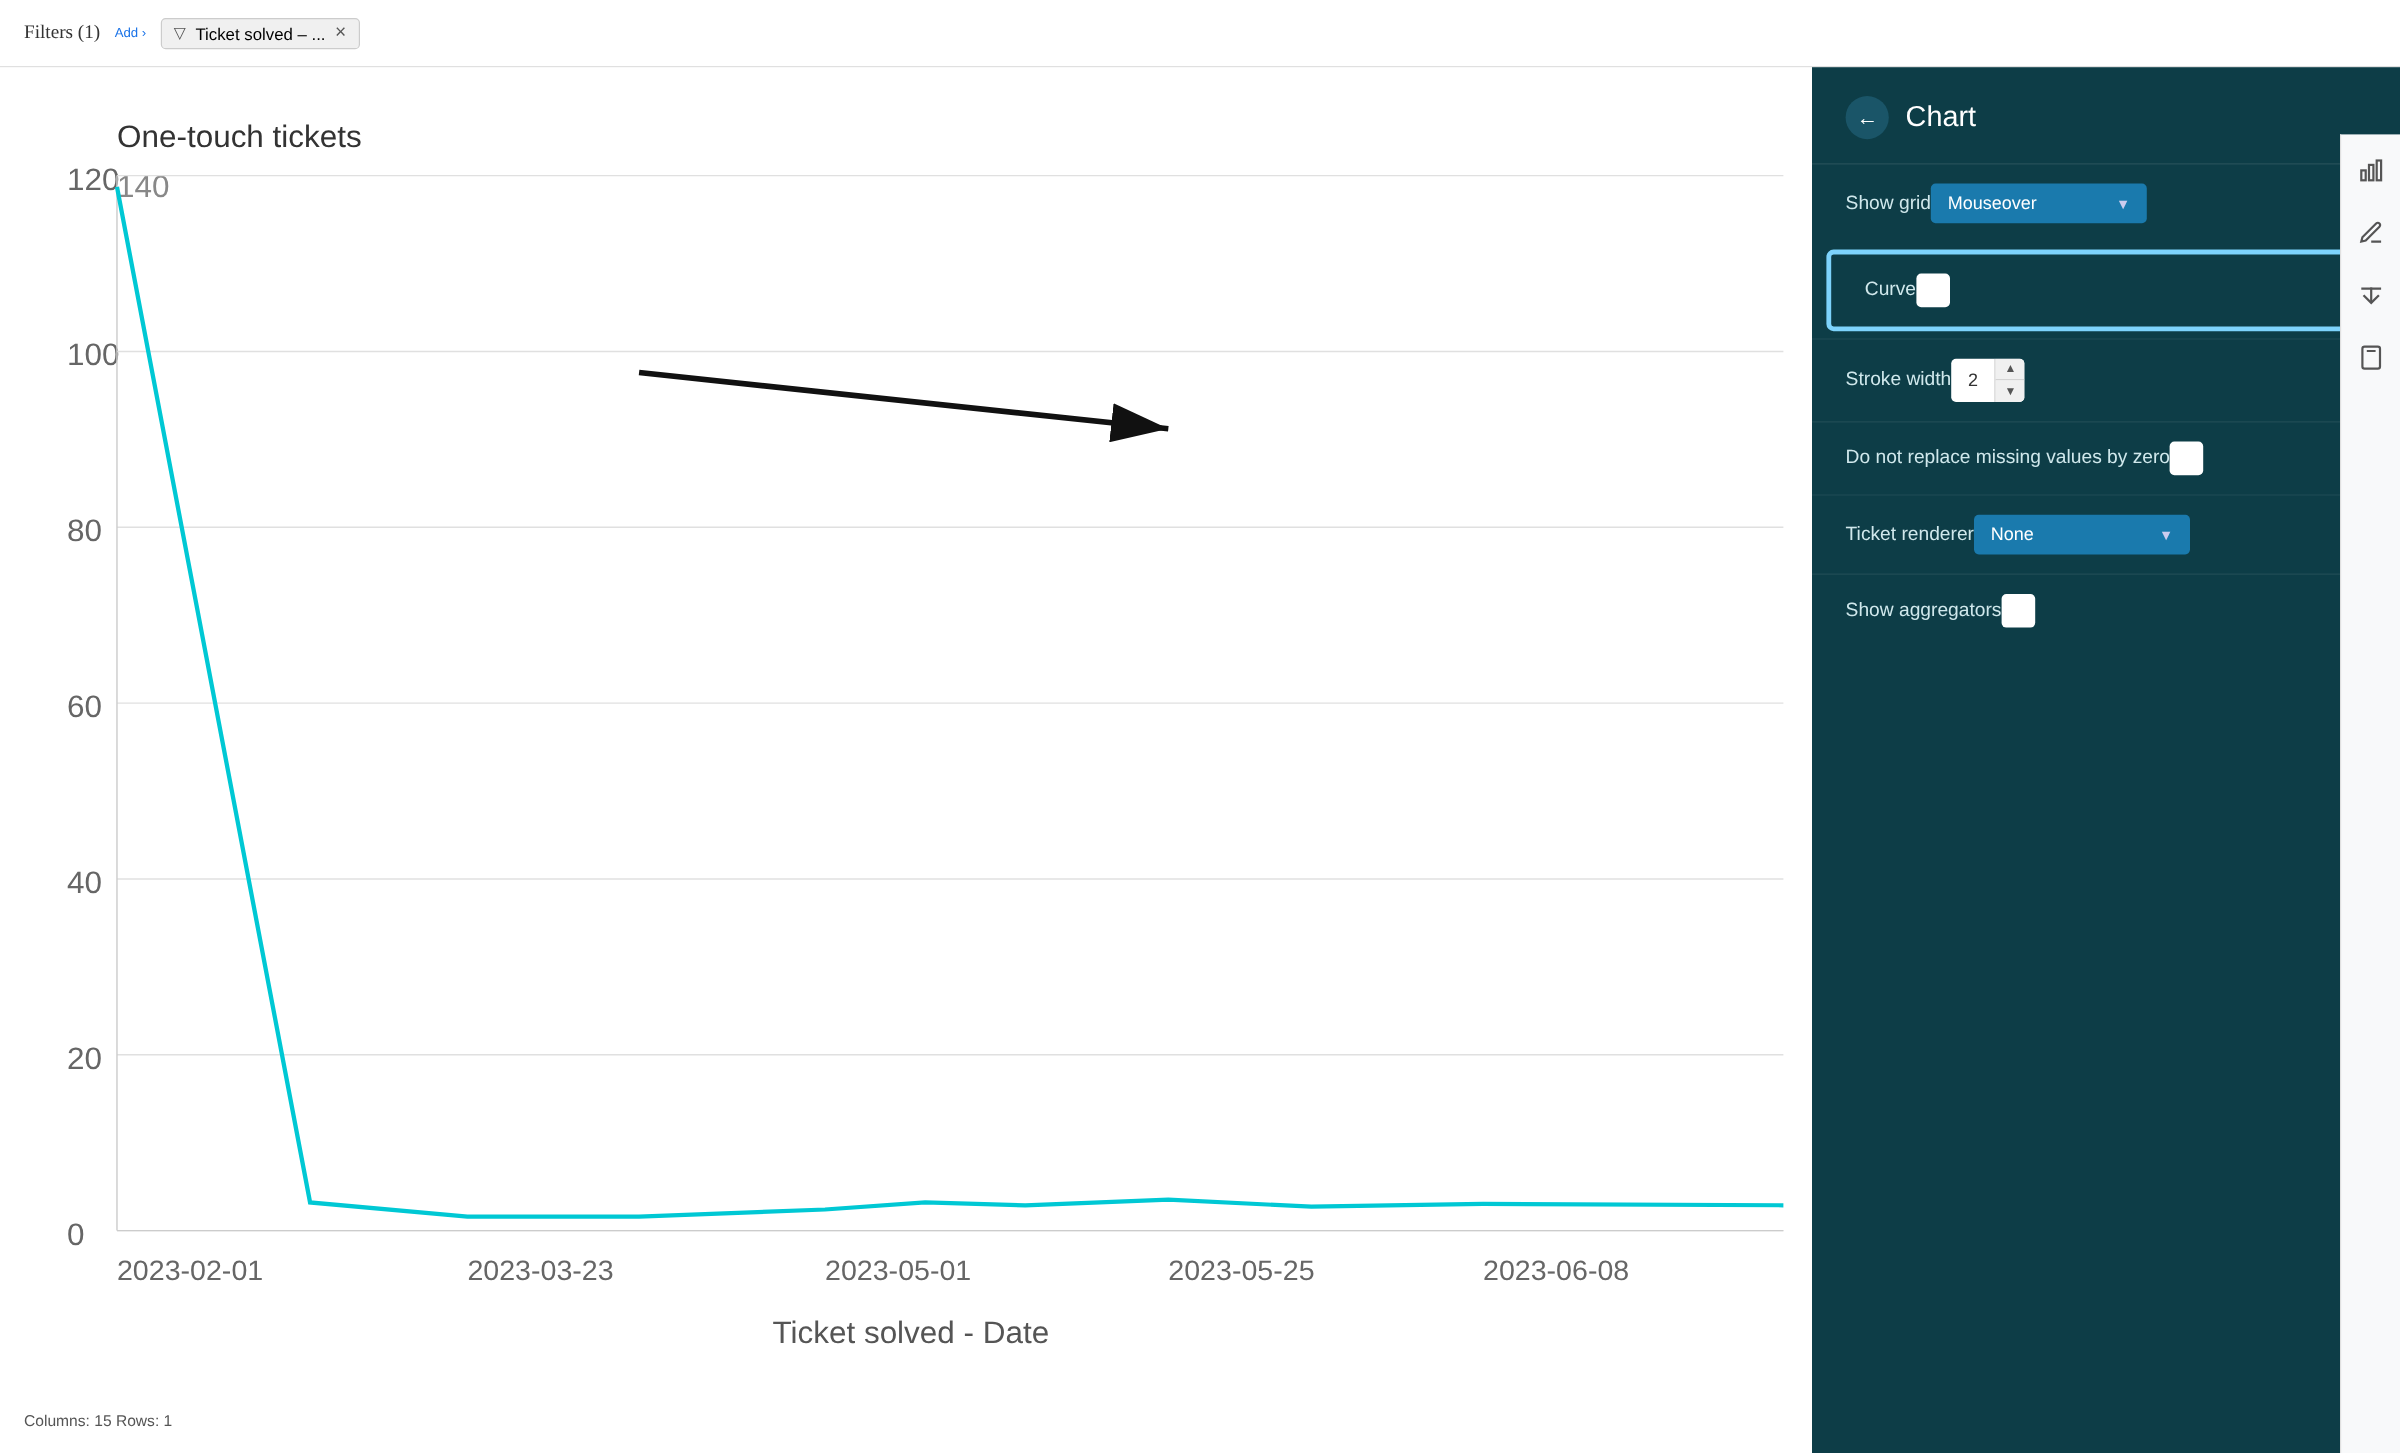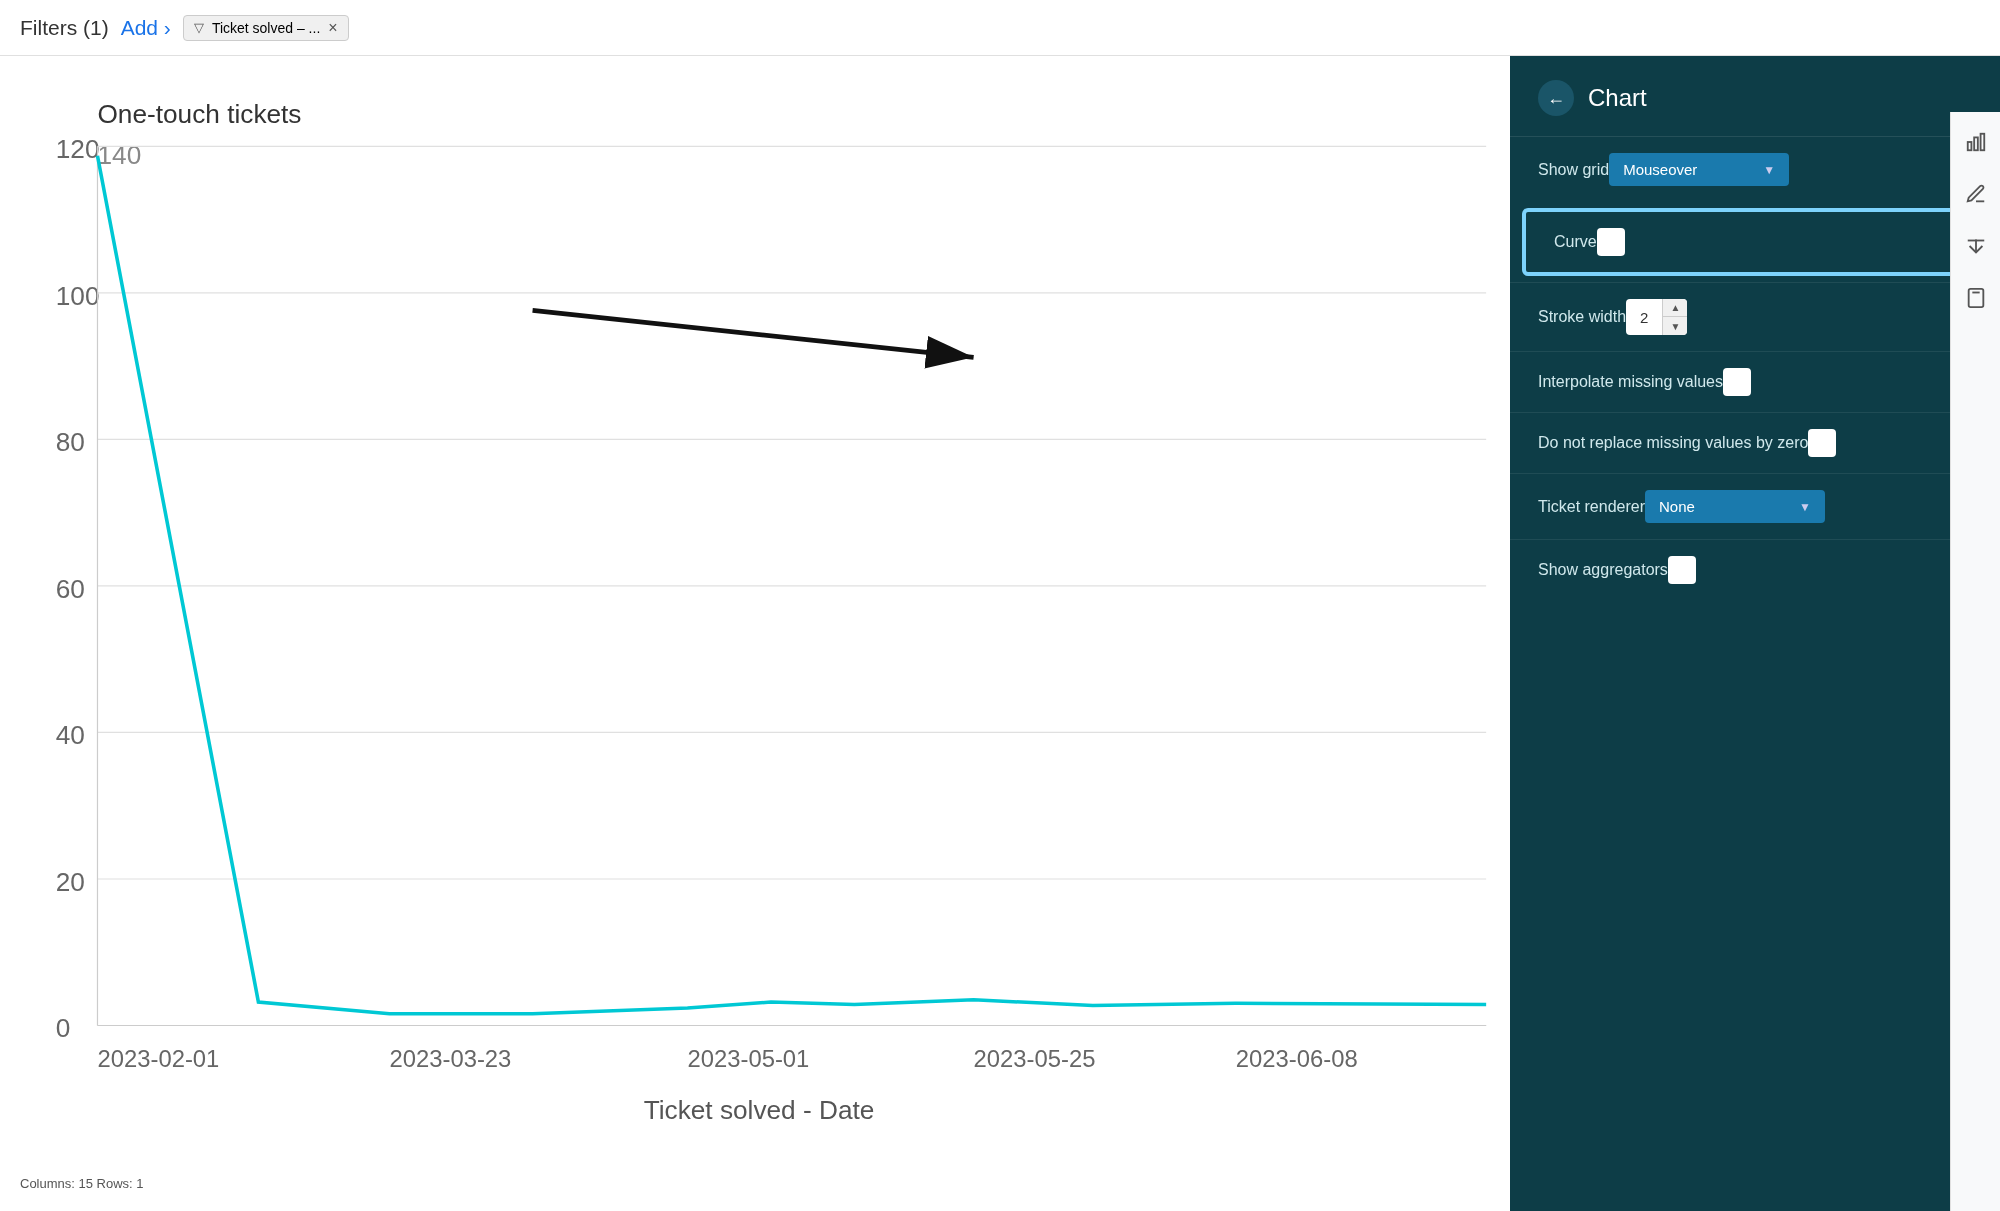--- a/index.html
+++ b/index.html
@@ -8,27 +8,28 @@
     
     .filter-bar {
       display: flex;
       align-items: center;
       padding: 10px 20px;
       border-bottom: 1px solid #e0e0e0;
       height: 56px;
       gap: 12px;
     }
     .filter-label {
-      font-size: 21px;
+      font-size: 16px;
       color: #333;
       font-weight: 500;
+      font-family: Liberation Serif, serif;
     }
     .add-link {
       color: #1a73e8;
-      font-size: 21px;
+      font-size: 11px;
       cursor: pointer;
       text-decoration: none;
     }
     .filter-chip {
       display: flex;
       align-items: center;
       background: #f0f0f0;
       border: 1px solid #ccc;
       border-radius: 4px;
       padding: 4px 10px;
@@ -308,24 +309,20 @@
       <span class="panel-row-label">Stroke width</span>
       <div class="stroke-width-control">
         <span class="stroke-width-value">2</span>
         <div class="stroke-arrows">
           <button class="stroke-arrow-btn">▲</button>
           <button class="stroke-arrow-btn">▼</button>
         </div>
       </div>
     </div>
 
-    <div class="panel-row">
-      <span class="panel-row-label">Interpolate missing values</span>
-      <div class="checkbox-control"></div>
-    </div>
 
     <div class="panel-row">
       <span class="panel-row-label">Do not replace missing values by zero</span>
       <div class="checkbox-control"></div>
     </div>
 
     <div class="panel-row">
       <span class="panel-row-label">Ticket renderer</span>
       <div class="dropdown-select">
         <span>None</span>

